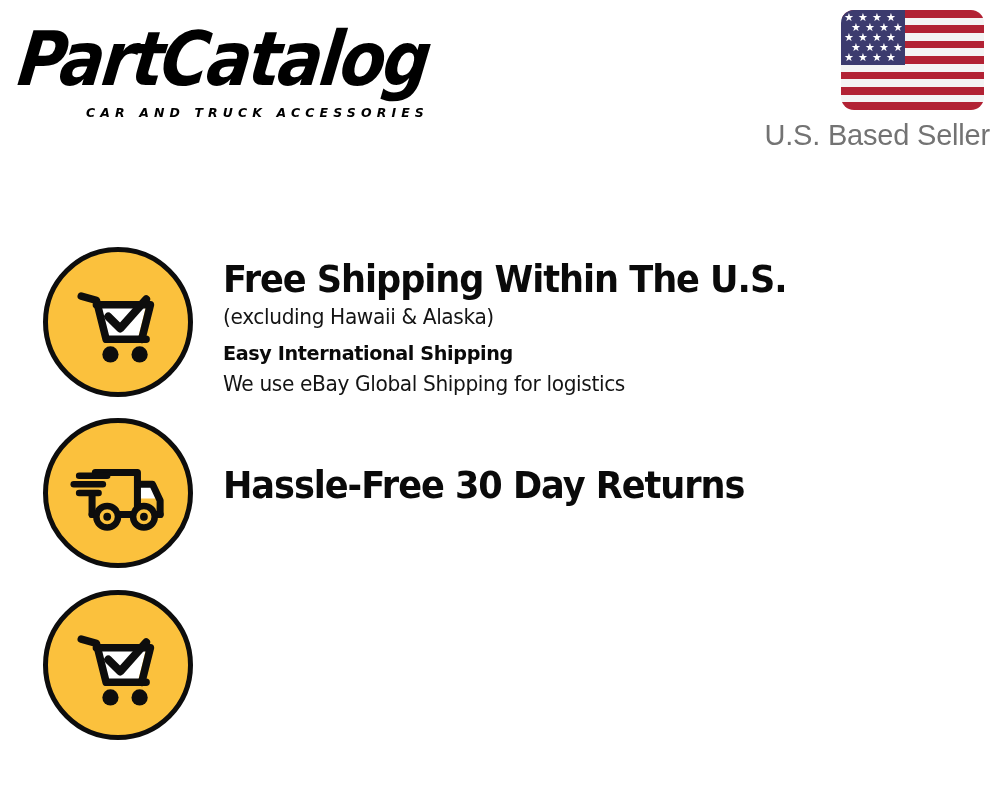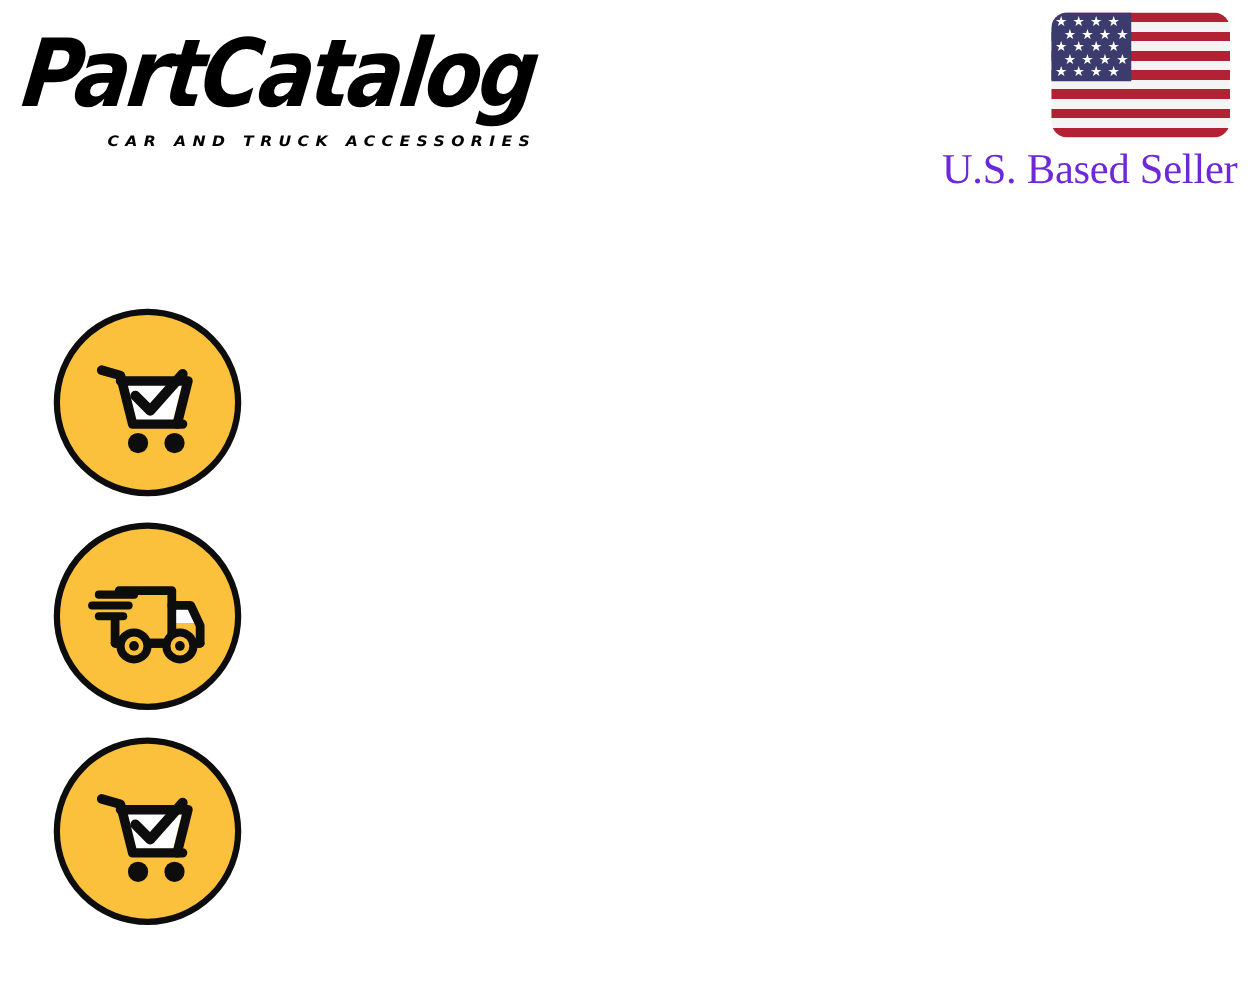--- a/index.html
+++ b/index.html
@@ -92,25 +92,25 @@
   .flag-canton .star {
     position: absolute;
     color: #ffffff;
     font-size: 11px;
     line-height: 11px;
     font-family: "DejaVu Sans", sans-serif;
   }
   .seller-text {
     display: block;
     margin-top: 4px;
-    font-family: Liberation Serif, serif;
+    font-family: Liberation Sans, sans-serif;
     font-weight: 400;
-    font-size: 34px;
+    font-size: 29px;
     line-height: 34px;
-    color: #6d28d9;
+    color: #737373;
     letter-spacing: -0.2px;
     white-space: nowrap;
   }
 
   
   .features {
     position: absolute;
     left: 0;
     top: 228px;
     width: 1000px;
@@ -227,38 +227,48 @@
       <div class="feature-icon">
         <svg width="108" height="108" viewBox="0 0 100 100" aria-hidden="true">
           <polygon points="31,35 76,35 69,63 38,63" fill="#ffffff"></polygon>
           <path d="M16,26 L30,30 L39,66 L76,66" fill="none" stroke="#0d0d0d" stroke-width="7" stroke-linecap="round" stroke-linejoin="round"></path>
           <path d="M30,34 L80,34 L72,66" fill="none" stroke="#0d0d0d" stroke-width="7" stroke-linecap="round" stroke-linejoin="round"></path>
           <path d="M41,45 L52,56 L76,29" fill="none" stroke="#0d0d0d" stroke-width="7.5" stroke-linecap="round" stroke-linejoin="round"></path>
           <circle cx="43" cy="80" r="7.5" fill="#0d0d0d"></circle>
           <circle cx="70" cy="80" r="7.5" fill="#0d0d0d"></circle>
         </svg>
       </div>
+      <div class="feature-text">
+        <div class="feature-heading">Free Shipping Within The U.S.</div>
+        <div class="feature-sub">(excluding Hawaii &amp; Alaska)</div>
+        <div class="spacer-sm"></div>
+        <div class="feature-sub-strong">Easy International Shipping</div>
+        <div class="feature-sub">We use eBay Global Shipping for logistics</div>
+      </div>
     </div>
 
     <div class="feature-row row-1">
       <div class="feature-icon">
         <svg width="108" height="108" viewBox="0 0 100 100" aria-hidden="true">
           <polygon points="70,40 82,40 86,55 70,55" fill="#ffffff"></polygon>
           <path d="M29,31 L68,31 L68,70 L26,70 L26,53" fill="none" stroke="#0d0d0d" stroke-width="6.5" stroke-linecap="round" stroke-linejoin="round"></path>
           <path d="M68,42 L82,42 L89,57 L89,70 L68,70" fill="none" stroke="#0d0d0d" stroke-width="6.5" stroke-linecap="round" stroke-linejoin="round"></path>
           <line x1="26" y1="70" x2="89" y2="70" stroke="#0d0d0d" stroke-width="6.5" stroke-linecap="round"></line>
           <line x1="14" y1="34" x2="40" y2="34" stroke="#0d0d0d" stroke-width="6" stroke-linecap="round"></line>
           <line x1="9" y1="42" x2="36" y2="42" stroke="#0d0d0d" stroke-width="6" stroke-linecap="round"></line>
           <line x1="14" y1="50" x2="32" y2="50" stroke="#0d0d0d" stroke-width="6" stroke-linecap="round"></line>
           <circle cx="40" cy="72" r="10" fill="#fbc13d" stroke="#0d0d0d" stroke-width="6"></circle>
           <circle cx="40" cy="72" r="3.6" fill="#0d0d0d"></circle>
           <circle cx="74" cy="72" r="10" fill="#fbc13d" stroke="#0d0d0d" stroke-width="6"></circle>
           <circle cx="74" cy="72" r="3.6" fill="#0d0d0d"></circle>
         </svg>
       </div>
+      <div class="feature-text">
+        <div class="feature-heading">Hassle-Free 30 Day Returns</div>
+      </div>
     </div>
 
     <div class="feature-row row-2">
       <div class="feature-icon">
         <svg width="108" height="108" viewBox="0 0 100 100" aria-hidden="true">
           <polygon points="31,35 76,35 69,63 38,63" fill="#ffffff"></polygon>
           <path d="M16,26 L30,30 L39,66 L76,66" fill="none" stroke="#0d0d0d" stroke-width="7" stroke-linecap="round" stroke-linejoin="round"></path>
           <path d="M30,34 L80,34 L72,66" fill="none" stroke="#0d0d0d" stroke-width="7" stroke-linecap="round" stroke-linejoin="round"></path>
           <path d="M41,45 L52,56 L76,29" fill="none" stroke="#0d0d0d" stroke-width="7.5" stroke-linecap="round" stroke-linejoin="round"></path>
           <circle cx="43" cy="80" r="7.5" fill="#0d0d0d"></circle>

